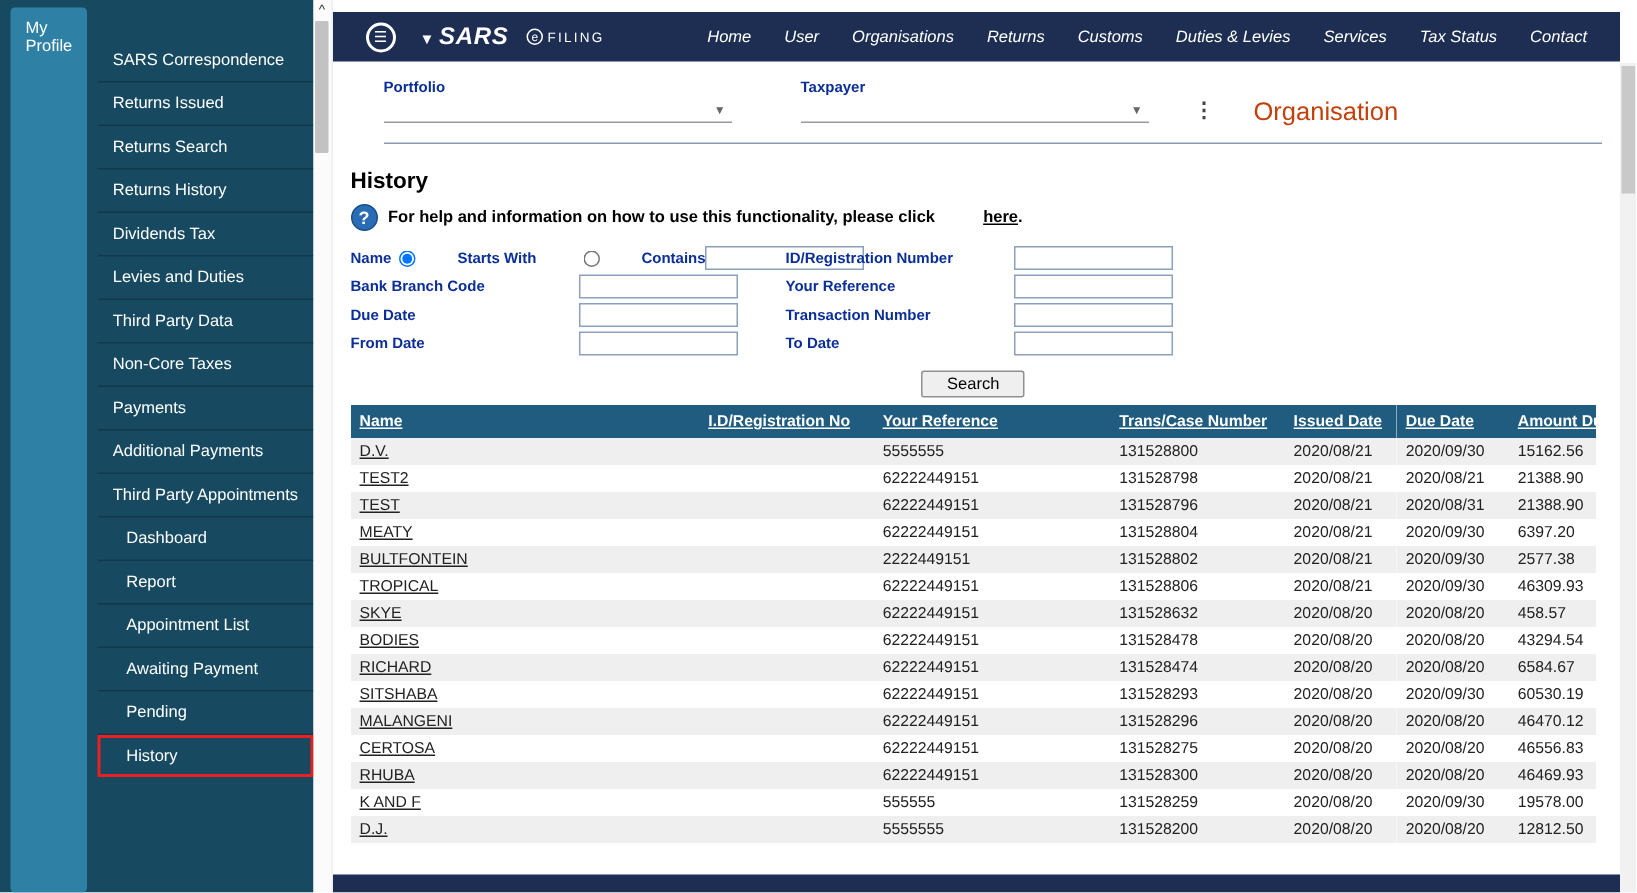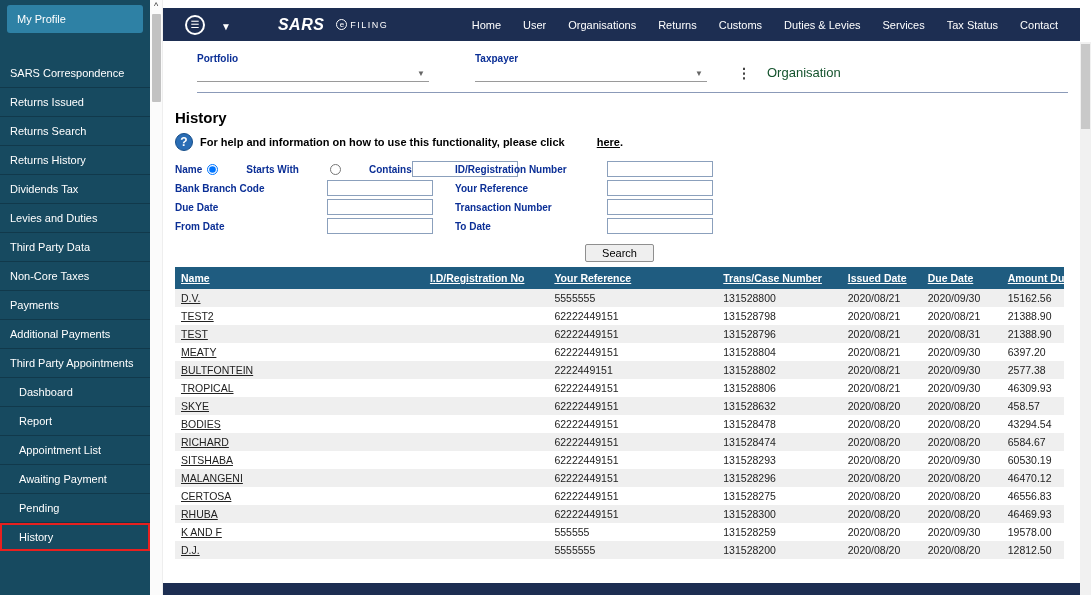--- a/index.html
+++ b/index.html
@@ -5,21 +5,21 @@
   * { box-sizing: border-box; }
   html, body { margin: 0; padding: 0; }
   body {
     width: 1091px; height: 595px;
     font-family: "Liberation Sans", sans-serif;
     overflow: hidden; background: #fff;
   }
   .app { display: flex; width: 1091px; height: 595px; }
 
   
-  .sidebar { flex: 0 0 150px; background: #174a60; display: flex; flex-direction: column; }
+  .sidebar { flex: 0 0 150px; background: #174a60; display: flex; flex-direction: row; }
   .profile-btn {
     margin: 5px 7px 0; background: #2e81a5; color: #fff; font-size: 11px;
     padding: 8px 10px; border-radius: 3px; cursor: pointer;
   }
   .side-nav { margin-top: 26px; }
   .side-item {
     color: #fff; font-size: 11px; padding: 8px 10px;
     border-bottom: 1px solid rgba(0,0,0,0.22); cursor: pointer; white-space: nowrap;
   }
   .side-item.indent { padding-left: 19px; }
@@ -35,51 +35,51 @@
   .topbar {
     margin-top: 8px; height: 33px; flex: 0 0 33px; background: #1d2e52;
     display: flex; align-items: center; padding: 0 22px; color: #fff;
   }
   .menu-icon {
     width: 20px; height: 20px; border: 2px solid #fff; border-radius: 50%;
     display: flex; align-items: center; justify-content: center; font-size: 10px; cursor: pointer; flex: 0 0 auto;
   }
   .brand { margin-left: 16px; display: flex; align-items: baseline; }
   .brand .flag { font-size: 10px; margin-right: 3px; }
-  .brand-name { font-size: 16px; font-weight: bold; font-style: italic; letter-spacing: 0.5px; margin-left: 44px; }
+  .brand-name { font-size: 16px; font-weight: bold; font-style: italic; letter-spacing: 0.5px; }
   .efiling { margin-left: 12px; display: flex; align-items: center; gap: 3px; }
   .e-circle { width: 11px; height: 11px; border: 1px solid #fff; border-radius: 50%; font-size: 8px; line-height: 10px; text-align: center; }
   .efiling-text { font-size: 9px; letter-spacing: 1.5px; }
-  .topnav { margin-left: auto; display: flex; gap: 22px; }
+  .topnav { margin-left: auto; display: flex; gap: 22px; font-style: italic; }
   .topnav-item { color: #fff; font-size: 11px; cursor: pointer; white-space: nowrap; }
 
   .portfolio-bar { flex: 0 0 auto; padding: 12px 12px 0 34px; }
   .portfolio-row { display: flex; align-items: flex-start; gap: 16px; }
   .dd { width: 232px; }
   .dd.taxpayer { margin-left: 30px; }
   .dd-label { color: #0b2f96; font-size: 10px; font-weight: bold; }
   .dd-box { display: flex; align-items: flex-end; justify-content: flex-end; border-bottom: 1px solid #9a9a9a; height: 18px; cursor: pointer; }
   .dd-arrow { font-size: 8px; color: #666; padding: 0 4px 3px 0; }
   .kebab { margin-left: 14px; margin-top: 12px; font-size: 14px; color: #444; font-weight: bold; cursor: pointer; }
-  .org-label { margin-top: 12px; font-size: 13px; color: #14532d; }
+  .org-label { margin-left: 10px; margin-top: 12px; font-size: 17px; color: #c2410c; }
   .divider { border-bottom: 1px solid #8b9ab8; margin-top: 10px; }
 
   .content { flex: 1 1 auto; overflow: hidden; padding: 10px 16px 0 12px; }
   .page-title { font-size: 15px; font-weight: bold; margin: 6px 0 7px; color: #000; }
   .help-row { display: flex; align-items: center; gap: 7px; font-size: 11px; font-weight: bold; margin-bottom: 10px; color: #000; }
   .help-icon {
     width: 18px; height: 18px; border-radius: 50%; background: #2a6db5; color: #fff;
     font-size: 12px; font-weight: bold; display: flex; align-items: center; justify-content: center;
     border: 1px solid #184f8a; flex: 0 0 auto;
   }
   .help-link { text-decoration: underline; cursor: pointer; padding-left: 29px; }
 
   .form-row { display: flex; margin-bottom: 3px; }
   .form-cell { width: 258px; display: flex; align-items: center; }
-  .form-cell + .form-cell { margin-left: 22px; justify-content: flex-end; }
+  .form-cell + .form-cell { margin-left: 32px; justify-content: flex-end; }
   .form-label { color: #0b2f96; font-size: 10px; font-weight: bold; white-space: nowrap; }
   .txt-input {
     margin-left: auto; width: 106px; height: 16px; border: 1px solid #8ba0bc;
     font-size: 10px; padding: 0 2px; font-family: "Liberation Sans", sans-serif;
   }
   .radio-group { display: flex; align-items: center; gap: 26px; }
   .radio-group input { width: 11px; height: 11px; margin: 0 2px 0 5px; }
 
   .search-row { text-align: center; margin: 9px 0 5px; text-decoration: underline; }
   .search-btn {

